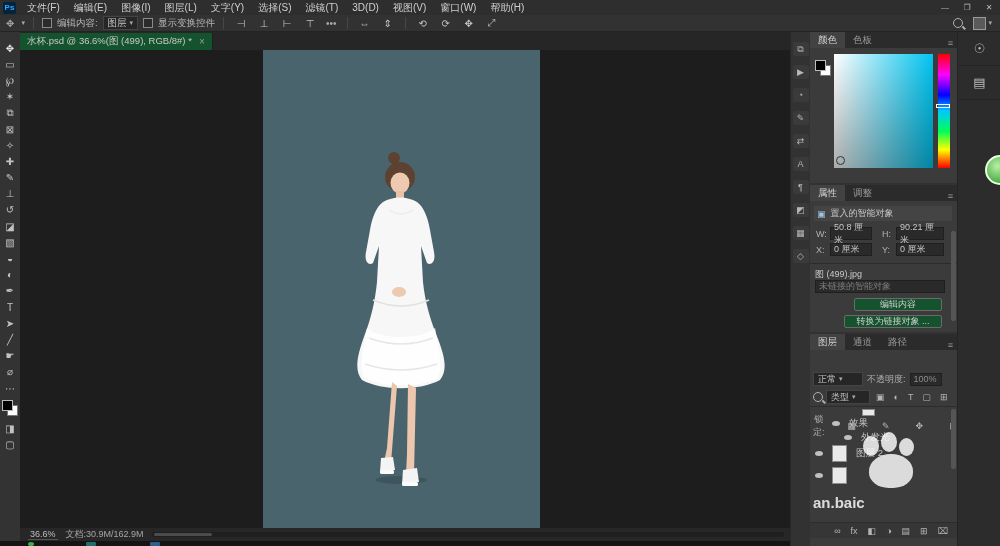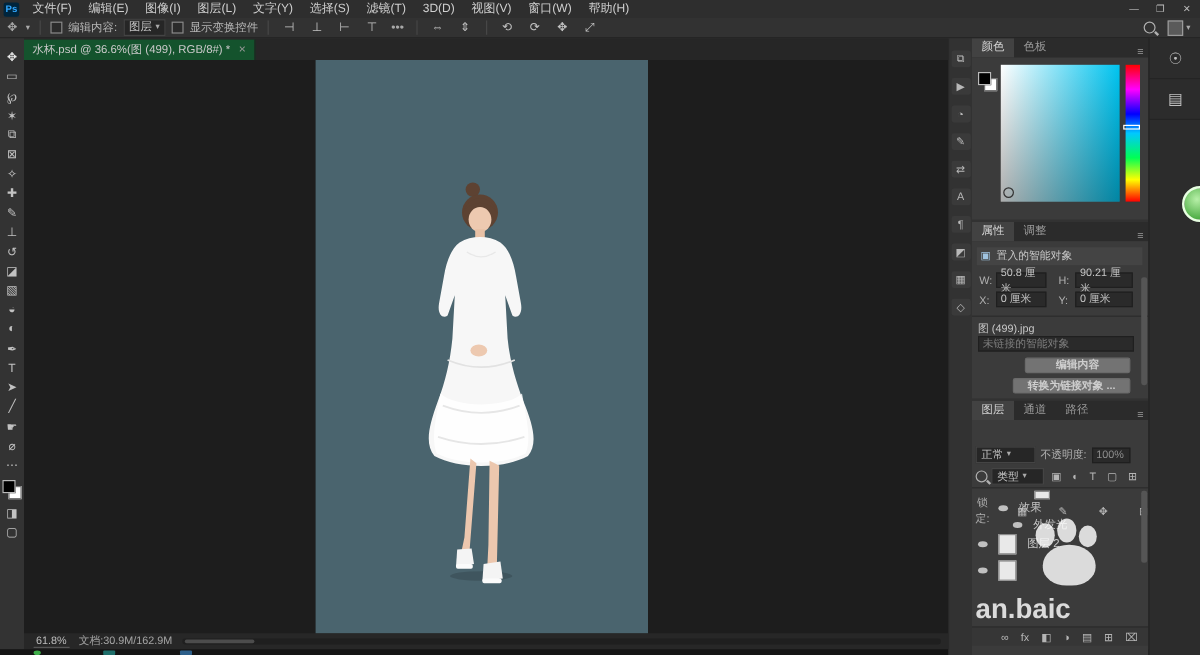--- a/index.html
+++ b/index.html
@@ -51,42 +51,42 @@
   
   .dockstrip{left:790px;top:32px;width:20px;height:514px;background:#323232;border-left:1px solid #282828;display:flex;flex-direction:column;align-items:center;padding-top:10px;gap:9px;box-sizing:border-box;}
   .dockicon{width:16px;height:14px;display:flex;align-items:center;justify-content:center;color:#b8b8b8;font-size:9px;background:#3a3a3a;border:none;border-radius:2px;padding:0;}
   
   .panel-tabsrow{background:#2b2b2b;display:flex;align-items:flex-end;height:16px;}
   .ptab{font-size:9.5px;color:#9a9a9a;padding:0 8px;height:16px;line-height:16px;}
   .ptab.active{background:#424242;color:#d4d4d4;}
   .pmenu{margin-left:auto;color:#9a9a9a;font-size:9px;padding-right:4px;}
   .panelbody{background:#3b3b3b;}
   .inset{background:#2a2a2a;border:1px solid #1f1f1f;color:#c5c5c5;font-size:9px;display:flex;align-items:center;padding:0 3px;height:13px;box-sizing:border-box;}
-  .psbtn{background:#737373;border:1px solid #6a6a6a;color:#cecece;font-size:9px;display:flex;align-items:center;justify-content:center;border-radius:2px;font-weight:bold;}
+  .psbtn{background:#14532d;border:1px solid #6a6a6a;color:#cecece;font-size:9px;display:flex;align-items:center;justify-content:center;border-radius:2px;}
   .lbl9{font-size:9px;color:#b0b0b0;}
   .vthumb{position:absolute;width:5px;background:#555;border-radius:2px;}
   
   .gradsq{position:absolute;background:linear-gradient(to bottom,rgba(0,0,0,0) 0%,rgba(0,0,0,0.32) 100%),linear-gradient(to right,#ffffff 0%,#00c4f0 100%);}
   .huestrip{position:absolute;width:12px;background:linear-gradient(to bottom,#ff0000 0%,#ff00ff 18%,#0000ff 36%,#00c8ff 50%,#00ff55 68%,#ffff00 84%,#ff0000 100%);}
   .huemark{position:absolute;left:-2px;width:14px;height:4px;border:1px solid #fff;box-sizing:border-box;}
   .pickmark{position:absolute;width:7px;height:7px;border:1px solid #333;border-radius:50%;}
   
   .eye{width:8px;height:5px;background:#c0c0c0;border-radius:50%;display:inline-block;}
   .thumb{width:13px;height:15px;background:#e9e9e9;border:1px solid #8a8a8a;display:inline-block;}
   .lrow{display:flex;align-items:center;gap:9px;font-size:9.5px;color:#c5c5c5;}
   .licon{color:#b5b5b5;font-size:9px;background:none;border:none;padding:0 3px;}
   
   .rightdock{left:957px;top:32px;width:43px;height:514px;background:#2c2c2c;border-left:1px solid #242424;}
   .rdicon{width:43px;height:34px;display:flex;align-items:center;justify-content:center;color:#c0c0c0;font-size:13px;background:none;border:none;border-bottom:1px solid #242424;}
   
   .bubble{left:985px;top:155px;width:30px;height:30px;border-radius:50%;background:radial-gradient(circle at 40% 35%,#b7f0a8,#4fae46 70%);border:2px solid #e8ffe2;box-sizing:border-box;}
   
   .wm{left:811px;top:436px;width:130px;height:100px;pointer-events:none;color:#fff;opacity:0.82;}
   .wm-line1{position:absolute;left:2px;top:14px;font-size:30px;font-weight:bold;letter-spacing:1px;}
-  .wm-line2{position:absolute;left:2px;top:58px;font-size:23px;font-weight:bold;}
+  .wm-line2{position:absolute;left:2px;top:58px;font-size:15px;font-weight:bold;}
   .pawpad{position:absolute;background:#fff;border-radius:50%;}
 </style>
 </head>
 <body>
 
 <div class="app">
 
   <div class="abs menubar">
     <div class="pslogo">Ps</div>
     <span class="menuitem">文件(F)</span>
@@ -220,21 +220,21 @@
 
         <path d="M118 408 L130 407 L132 420 L117 422 Z" fill="#f4f4f4"></path>
         <rect x="117" y="420" width="14" height="4" rx="1.5" fill="#fbfbfb"></rect>
         <path d="M140 420 L154 418 L156 432 L139 434 Z" fill="#f4f4f4"></path>
         <rect x="139" y="432" width="16" height="4" rx="1.5" fill="#fbfbfb"></rect>
       </svg>
     </div>
   </div>
 
   <div class="abs statusbar">
-    <span class="zoomfield">61.8%</span>
+    <span class="zoomfield">36.6%</span>
     <span>文档:30.9M/162.9M</span>
     <span class="hstrack">
       <span class="hsthumb"></span>
     </span>
   </div>
 
   <div class="abs botstrip">
     <span class="tbbit" style="left:28px;width:6px;background:#3fae4a;border-radius:50%;"></span>
     <span class="tbbit" style="left:86px;width:10px;background:#1f6f6b;"></span>
     <span class="tbbit" style="left:150px;width:10px;background:#2d5f8a;"></span>

